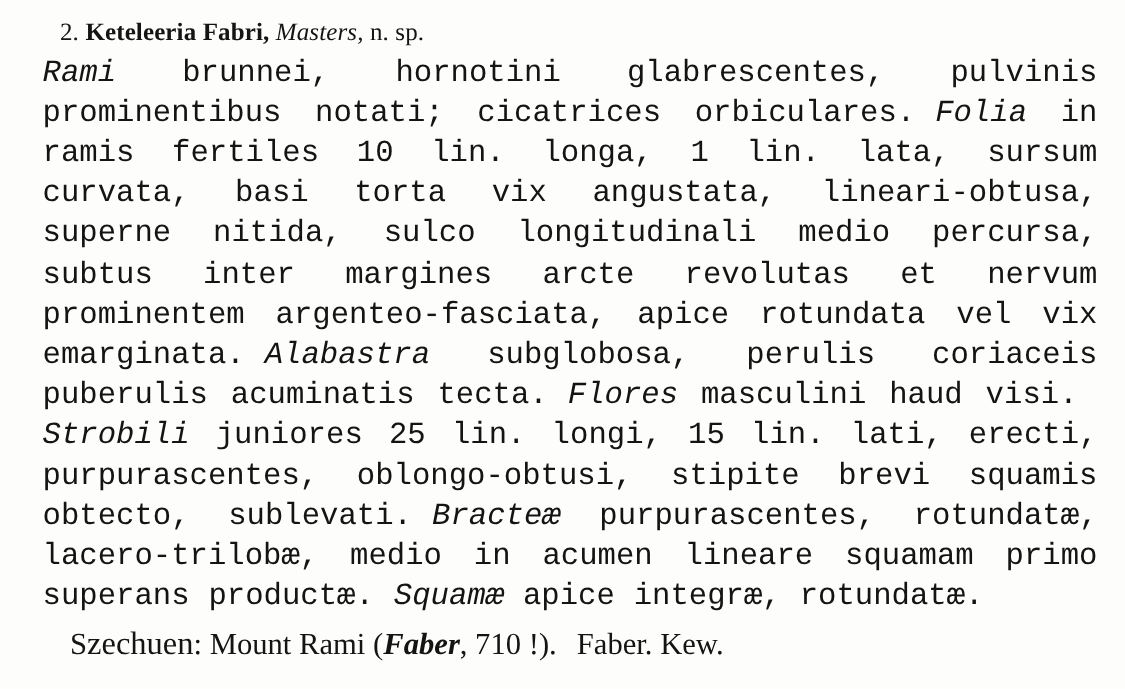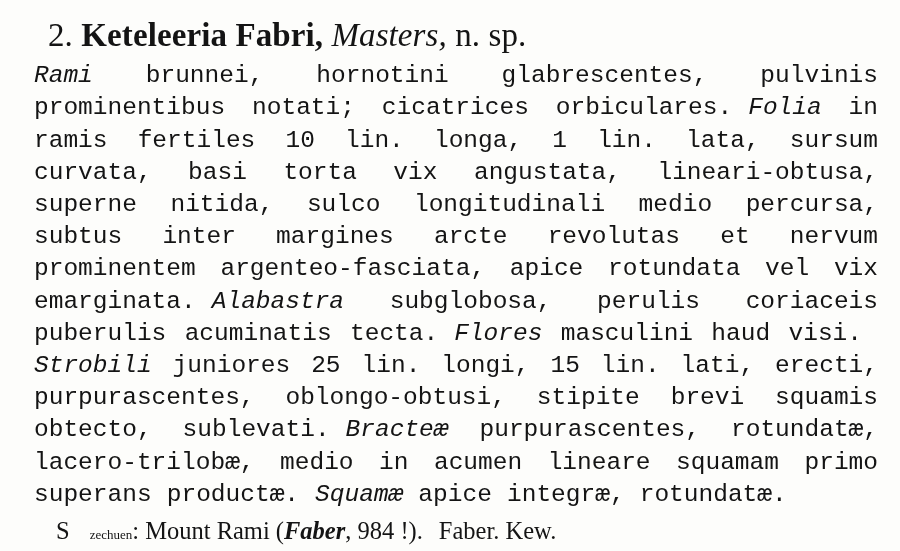--- a/index.html
+++ b/index.html
@@ -19,21 +19,21 @@
     width: 900px;
     height: 551px;
     background: #fdfdfb;
     padding: 0;
     box-sizing: border-box;
   }
   .content {
     padding: 14px 22px 0 34px;
   }
   .heading {
-    font-size: 33px;
+    font-size: 20px;
     line-height: 1.28;
     margin: 0 0 4px 0;
     padding-left: 14px;
     letter-spacing: 0.1px;
   }
   .heading .num {
     font-weight: normal;
   }
   .heading .genus {
     font-weight: bold;
@@ -58,21 +58,21 @@
   .body-text .it {
     font-style: italic;
   }
   .locality {
     font-size: 24.5px;
     line-height: 1.32;
     margin: 4px 0 0 0;
     padding-left: 22px;
   }
   .sc-manual .big { font-size: 24.5px; }
-  .sc-manual .small { font-size: 13px; margin-left: 20px; }
+  .sc-manual .small { font-size: 26px; }
   .locality .it { font-style: italic; font-weight: bold; }
   .spacer-wide { display: inline-block; width: 16px; }
 </style>
 </head>
 <body>
 
 <div class="page">
   <div class="content">
 
     <h1 class="heading">
@@ -81,17 +81,17 @@
       <span class="author">Masters,</span>
       <span class="rank">n. sp.</span>
     </h1>
 
     <p class="body-text">
       <span class="it">Rami</span><span> brunnei, hornotini glabrescentes, pulvinis prominentibus notati; cicatrices orbiculares.</span><span class="spacer-wide"></span><span class="it">Folia</span><span> in ramis fertiles 10 lin. longa, 1 lin. lata, sursum curvata, basi torta vix angustata, lineari-obtusa, superne nitida, sulco longitudinali medio percursa, subtus inter margines arcte revolutas et nervum prominentem argenteo-fasciata, apice rotundata vel vix emarginata.</span><span class="spacer-wide"></span><span class="it">Alabastra</span><span> subglobosa, perulis coriaceis puberulis acuminatis tecta.</span><span class="spacer-wide"></span><span class="it">Flores</span><span> masculini haud visi.</span><span class="spacer-wide"></span><span class="it">Strobili</span><span> juniores 25 lin. longi, 15 lin. lati, erecti, purpurascentes, oblongo-obtusi, stipite brevi squamis obtecto, sublevati.</span><span class="spacer-wide"></span><span class="it">Bracteæ</span><span> purpurascentes, rotundatæ, lacero-trilobæ, medio in acumen lineare squamam primo superans productæ.</span><span class="spacer-wide"></span><span class="it">Squamæ</span><span> apice integræ, rotundatæ.</span>
     </p>
 
     <p class="locality">
       <span class="sc-manual"><span class="big">S</span><span class="small">zechuen</span></span><span>:</span>
-      <span>Mount Rami (</span><span class="it">Faber</span><span>, 984 !).</span><span class="spacer-wide"></span><span>Faber. Kew.</span>
+      <span>Mount Rami (</span><span class="it">Faber</span><span>, 710 !).</span><span class="spacer-wide"></span><span>Faber. Kew.</span>
     </p>
 
   </div>
 </div>
 
 </body></html>

